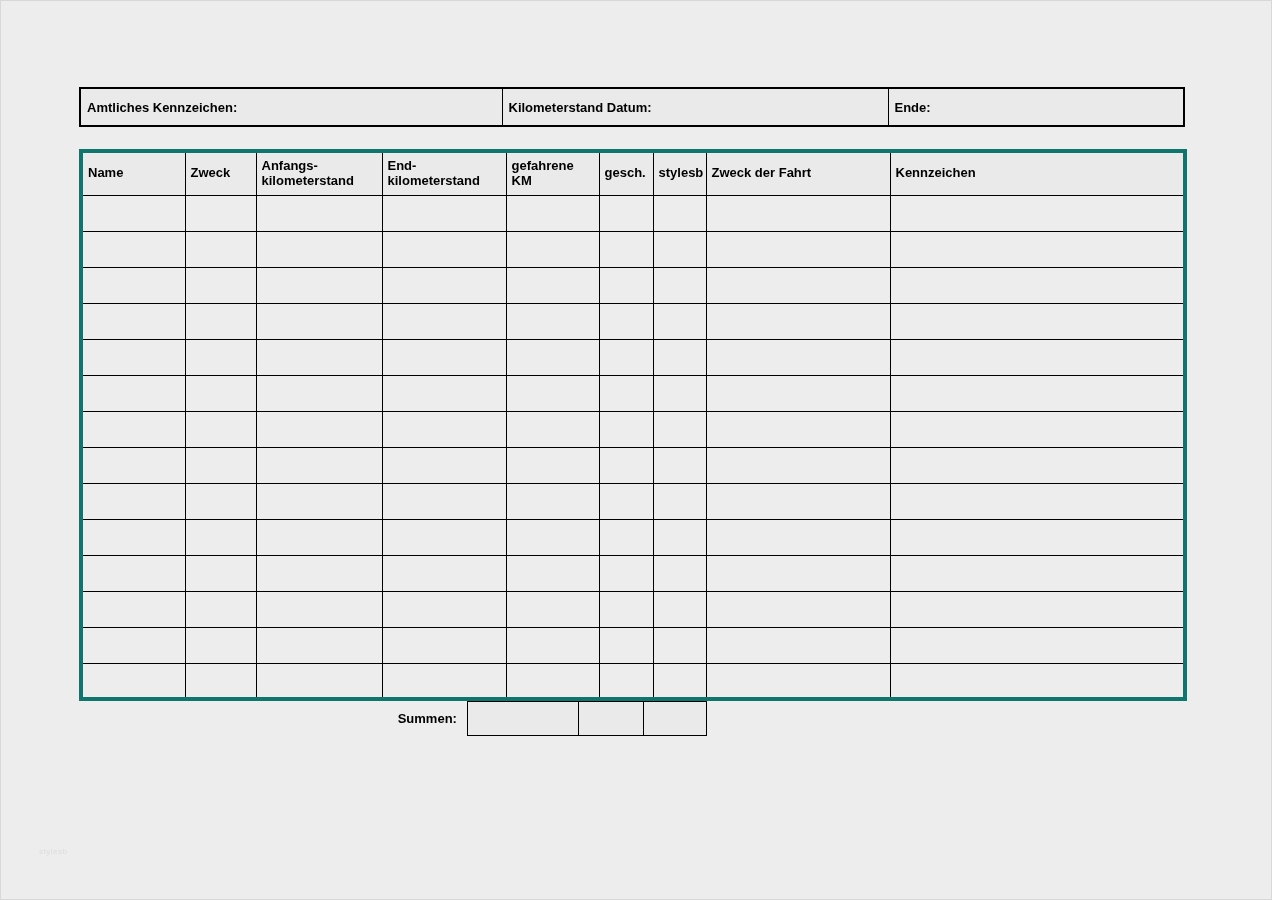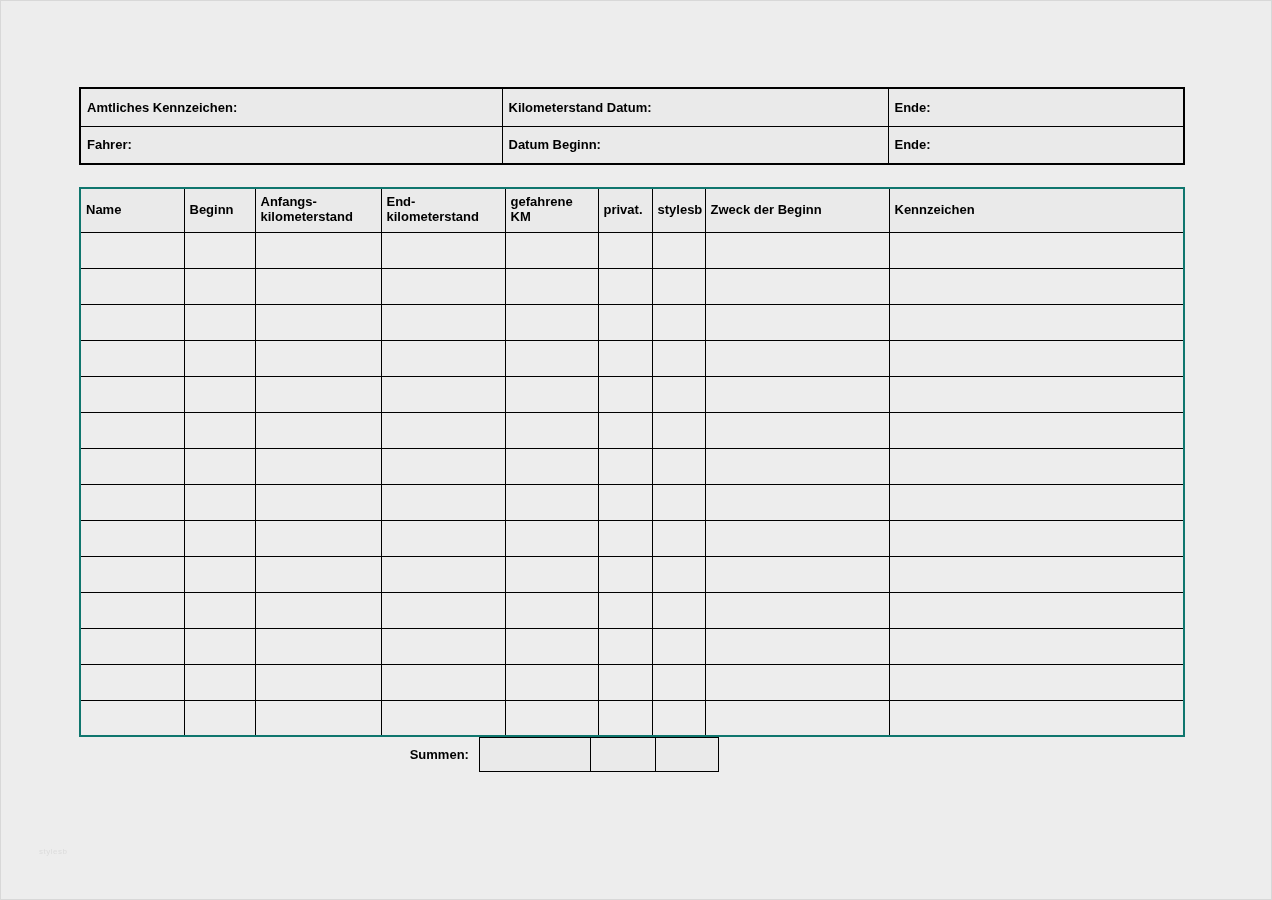--- a/index.html
+++ b/index.html
@@ -47,21 +47,21 @@
     vertical-align: middle;
     box-sizing: border-box;
   }
 
   
   .log-wrap {
     margin-top: 22px;
   }
   .log-table {
     width: 1104px;
-    border: 2px solid #0f766e;
+    border: 4px solid #0f766e;
   }
   .log-table th {
     border: 1px solid #000;
     background: #eaeaea;
     font-size: 13px;
     font-weight: bold;
     text-align: left;
     padding: 5px 0 5px 5px;
     height: 44px;
     vertical-align: middle;
@@ -79,21 +79,21 @@
   }
 
   
   .sum-wrap {
     width: 1104px;
     position: relative;
     height: 36px;
   }
   .sum-table {
     position: absolute;
-    left: 12px;
+    left: 0;
     top: 0;
     width: 628px;
   }
   .sum-table td {
     height: 34px;
     font-size: 13px;
     box-sizing: border-box;
     vertical-align: middle;
   }
   .sum-label {
@@ -127,25 +127,20 @@
     <table class="info-table">
       <colgroup>
         <col style="width:422px">
         <col style="width:386px">
         <col style="width:296px">
       </colgroup>
       <tbody>
         <tr>
           <td>Amtliches Kennzeichen:</td>
           <td>Kilometerstand Datum:</td>
-          <td>Ende:</td>
-        </tr>
-        <tr>
-          <td>Fahrer:</td>
-          <td>Datum Beginn:</td>
           <td>Ende:</td>
         </tr>
       </tbody>
     </table>
 
     <div class="log-wrap">
       <table class="log-table">
         <colgroup>
           <col style="width:104px">
           <col style="width:71px">
@@ -153,27 +148,27 @@
           <col style="width:124px">
           <col style="width:93px">
           <col style="width:54px">
           <col style="width:53px">
           <col style="width:184px">
           <col style="width:295px">
         </colgroup>
         <thead>
           <tr>
             <th>Name</th>
-            <th>Beginn</th>
+            <th>Zweck</th>
             <th>Anfangs-<br>kilometerstand</th>
             <th>End-<br>kilometerstand</th>
             <th>gefahrene<br>KM</th>
-            <th>privat.</th>
+            <th>gesch.</th>
             <th>stylesb</th>
-            <th>Zweck der Beginn</th>
+            <th>Zweck der Fahrt</th>
             <th>Kennzeichen</th>
           </tr>
         </thead>
         <tbody>
             <tr>
               <td></td>
               <td></td>
               <td></td>
               <td></td>
               <td></td>

